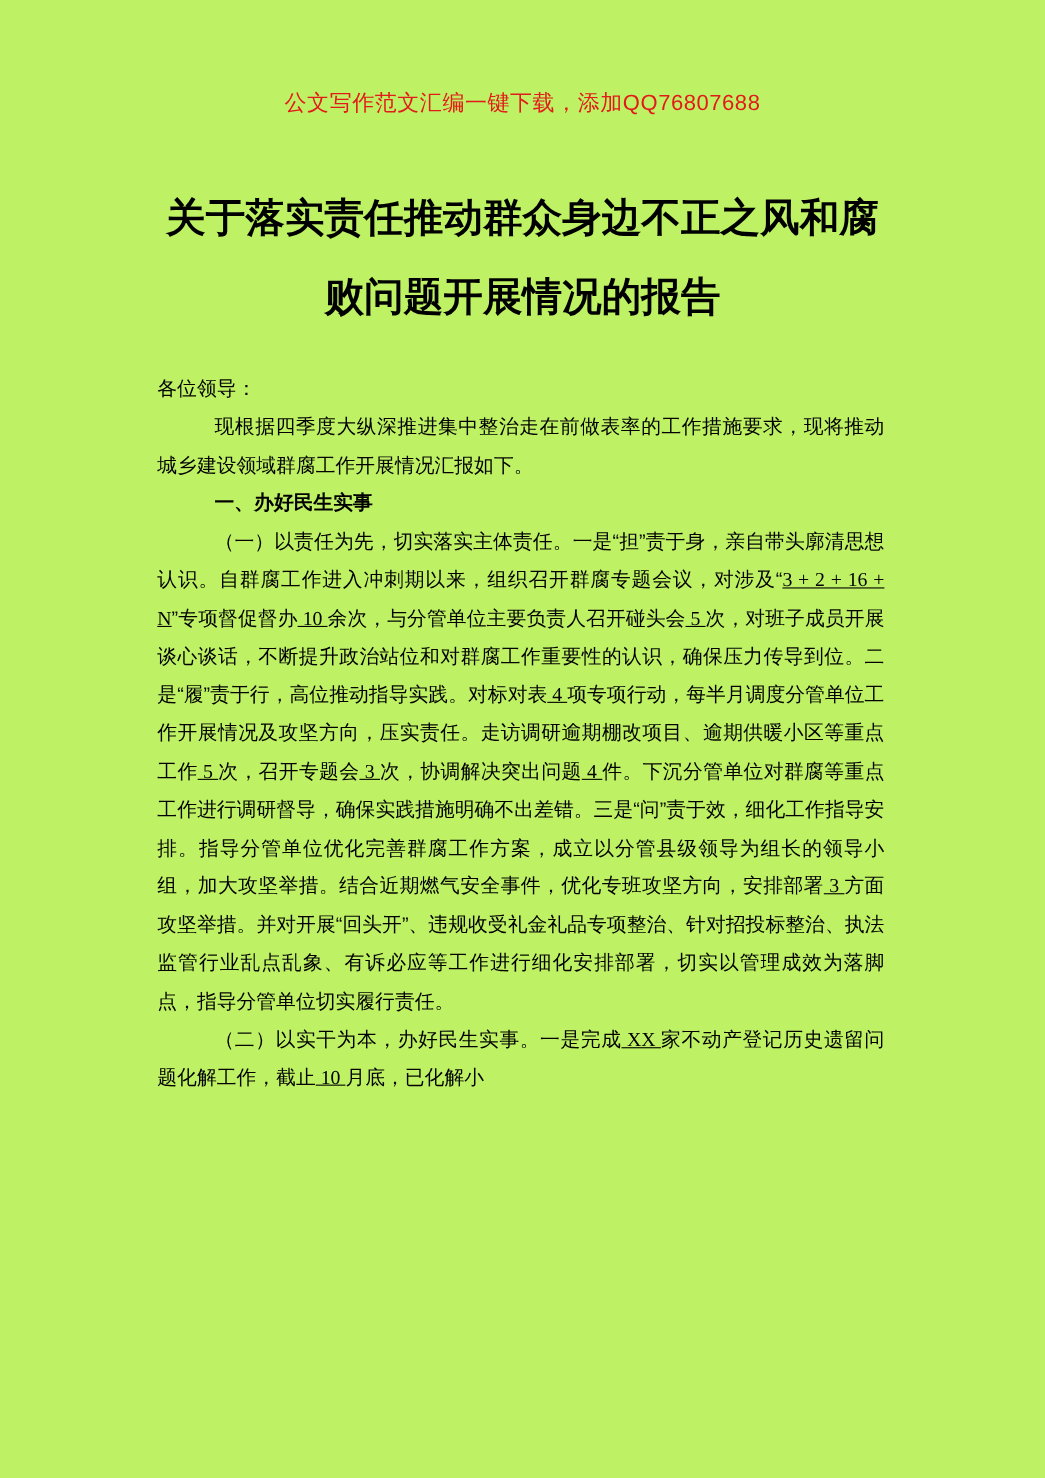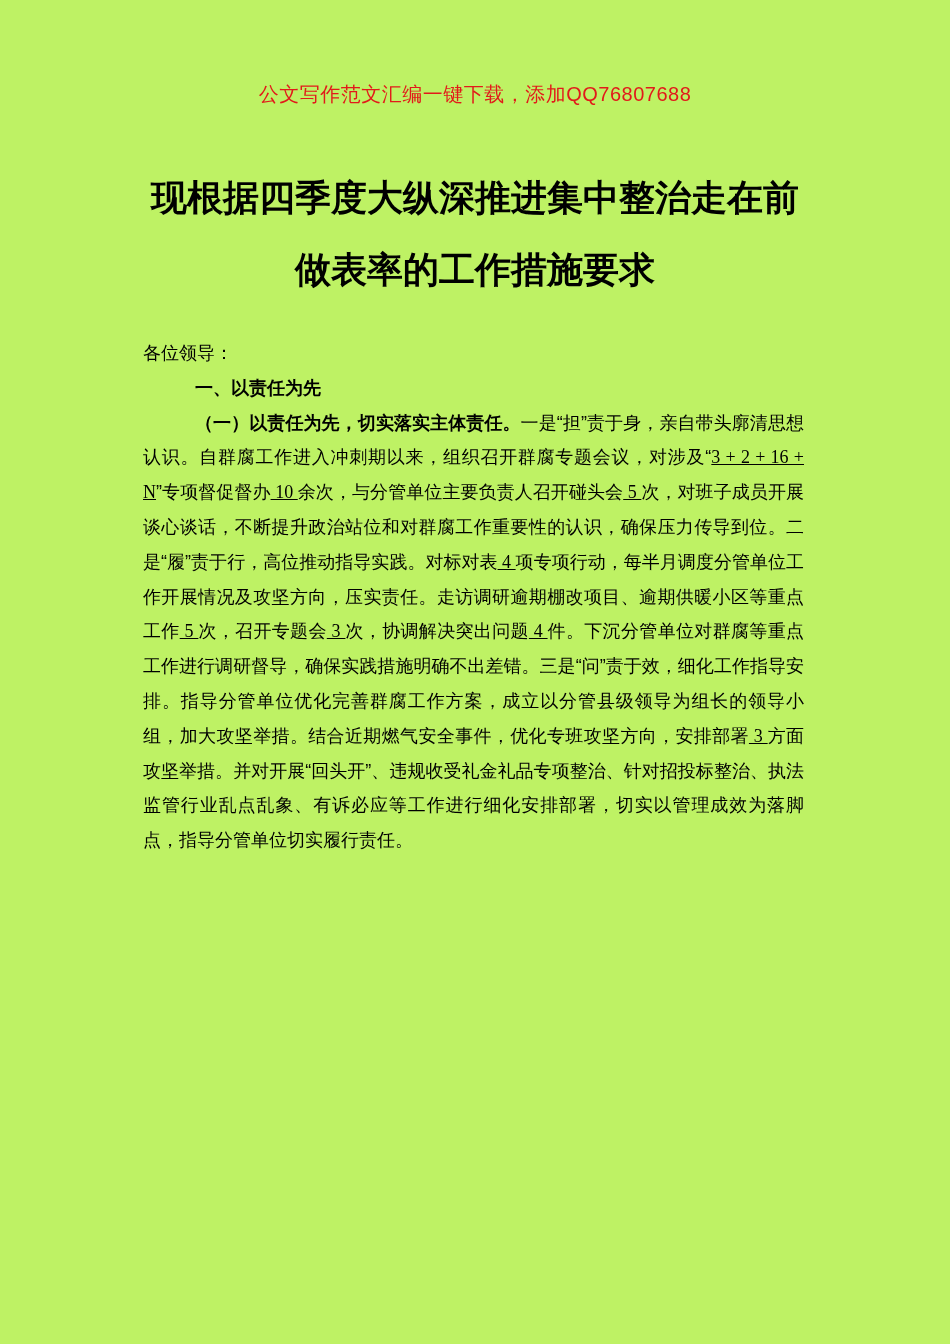--- a/index.html
+++ b/index.html
@@ -55,33 +55,35 @@
     text-indent: 0;
   }
   .para {
     text-indent: 52px;
   }
   .heading {
     text-indent: 52px;
     font-weight: 700;
   }
   .seg-bold {
-    font-weight: 700;
+    font-weight: 400;
   }
   .latin {
     font-family: "Liberation Serif", serif;
     text-decoration: underline;
   }
 </style>
 </head>
 <body>
 
 <div class="page">
   <div class="banner" style="color: rgb(226, 26, 26);">公文写作范文汇编一键下载，添加QQ76807688</div>
-  <h1 class="title">现根据四季度大纵深推进集中整治走在前做表率的工作措施要求</h1>
+  <h1 class="title">关于落实责任推动群众身边不正之风和腐败问题开展情况的报告</h1>
   <div class="content">
     <p class="salutation">各位领导：</p>
     <div id="blocks">
-        <p class="heading">一、以责任为先</p>
+        <p class="para"><span class="seg-normal">现根据四季度大纵深推进集中整治走在前做表率的工作措施要求，现将推动城乡建设领域群腐工作开展情况汇报如下。</span></p>
+        <p class="heading">一、办好民生实事</p>
         <p class="para"><span class="seg-bold">（一）以责任为先，切实落实主体责任。</span><span class="seg-normal">一是“担”责于身，亲自带头廓清思想认识。自群腐工作进入冲刺期以来，组织召开群腐专题会议，对涉及“<span class="latin">3 + 2 + 16 + N</span>”专项督促督办<span class="latin"> 10 </span>余次，与分管单位主要负责人召开碰头会<span class="latin"> 5 </span>次，对班子成员开展谈心谈话，不断提升政治站位和对群腐工作重要性的认识，确保压力传导到位。二是“履”责于行，高位推动指导实践。对标对表<span class="latin"> 4 </span>项专项行动，每半月调度分管单位工作开展情况及攻坚方向，压实责任。走访调研逾期棚改项目、逾期供暖小区等重点工作<span class="latin"> 5 </span>次，召开专题会<span class="latin"> 3 </span>次，协调解决突出问题<span class="latin"> 4 </span>件。下沉分管单位对群腐等重点工作进行调研督导，确保实践措施明确不出差错。三是“问”责于效，细化工作指导安排。指导分管单位优化完善群腐工作方案，成立以分管县级领导为组长的领导小组，加大攻坚举措。结合近期燃气安全事件，优化专班攻坚方向，安排部署<span class="latin"> 3 </span>方面攻坚举措。并对开展“回头开”、违规收受礼金礼品专项整治、针对招投标整治、执法监管行业乱点乱象、有诉必应等工作进行细化安排部署，切实以管理成效为落脚点，指导分管单位切实履行责任。</span></p>
+        <p class="para"><span class="seg-bold">（二）以实干为本，办好民生实事。</span><span class="seg-normal">一是完成<span class="latin"> XX </span>家不动产登记历史遗留问题化解工作，截止<span class="latin"> 10 </span>月底，已化解小</span></p>
       </div>
   </div>
 </div>
 
 </body></html>

